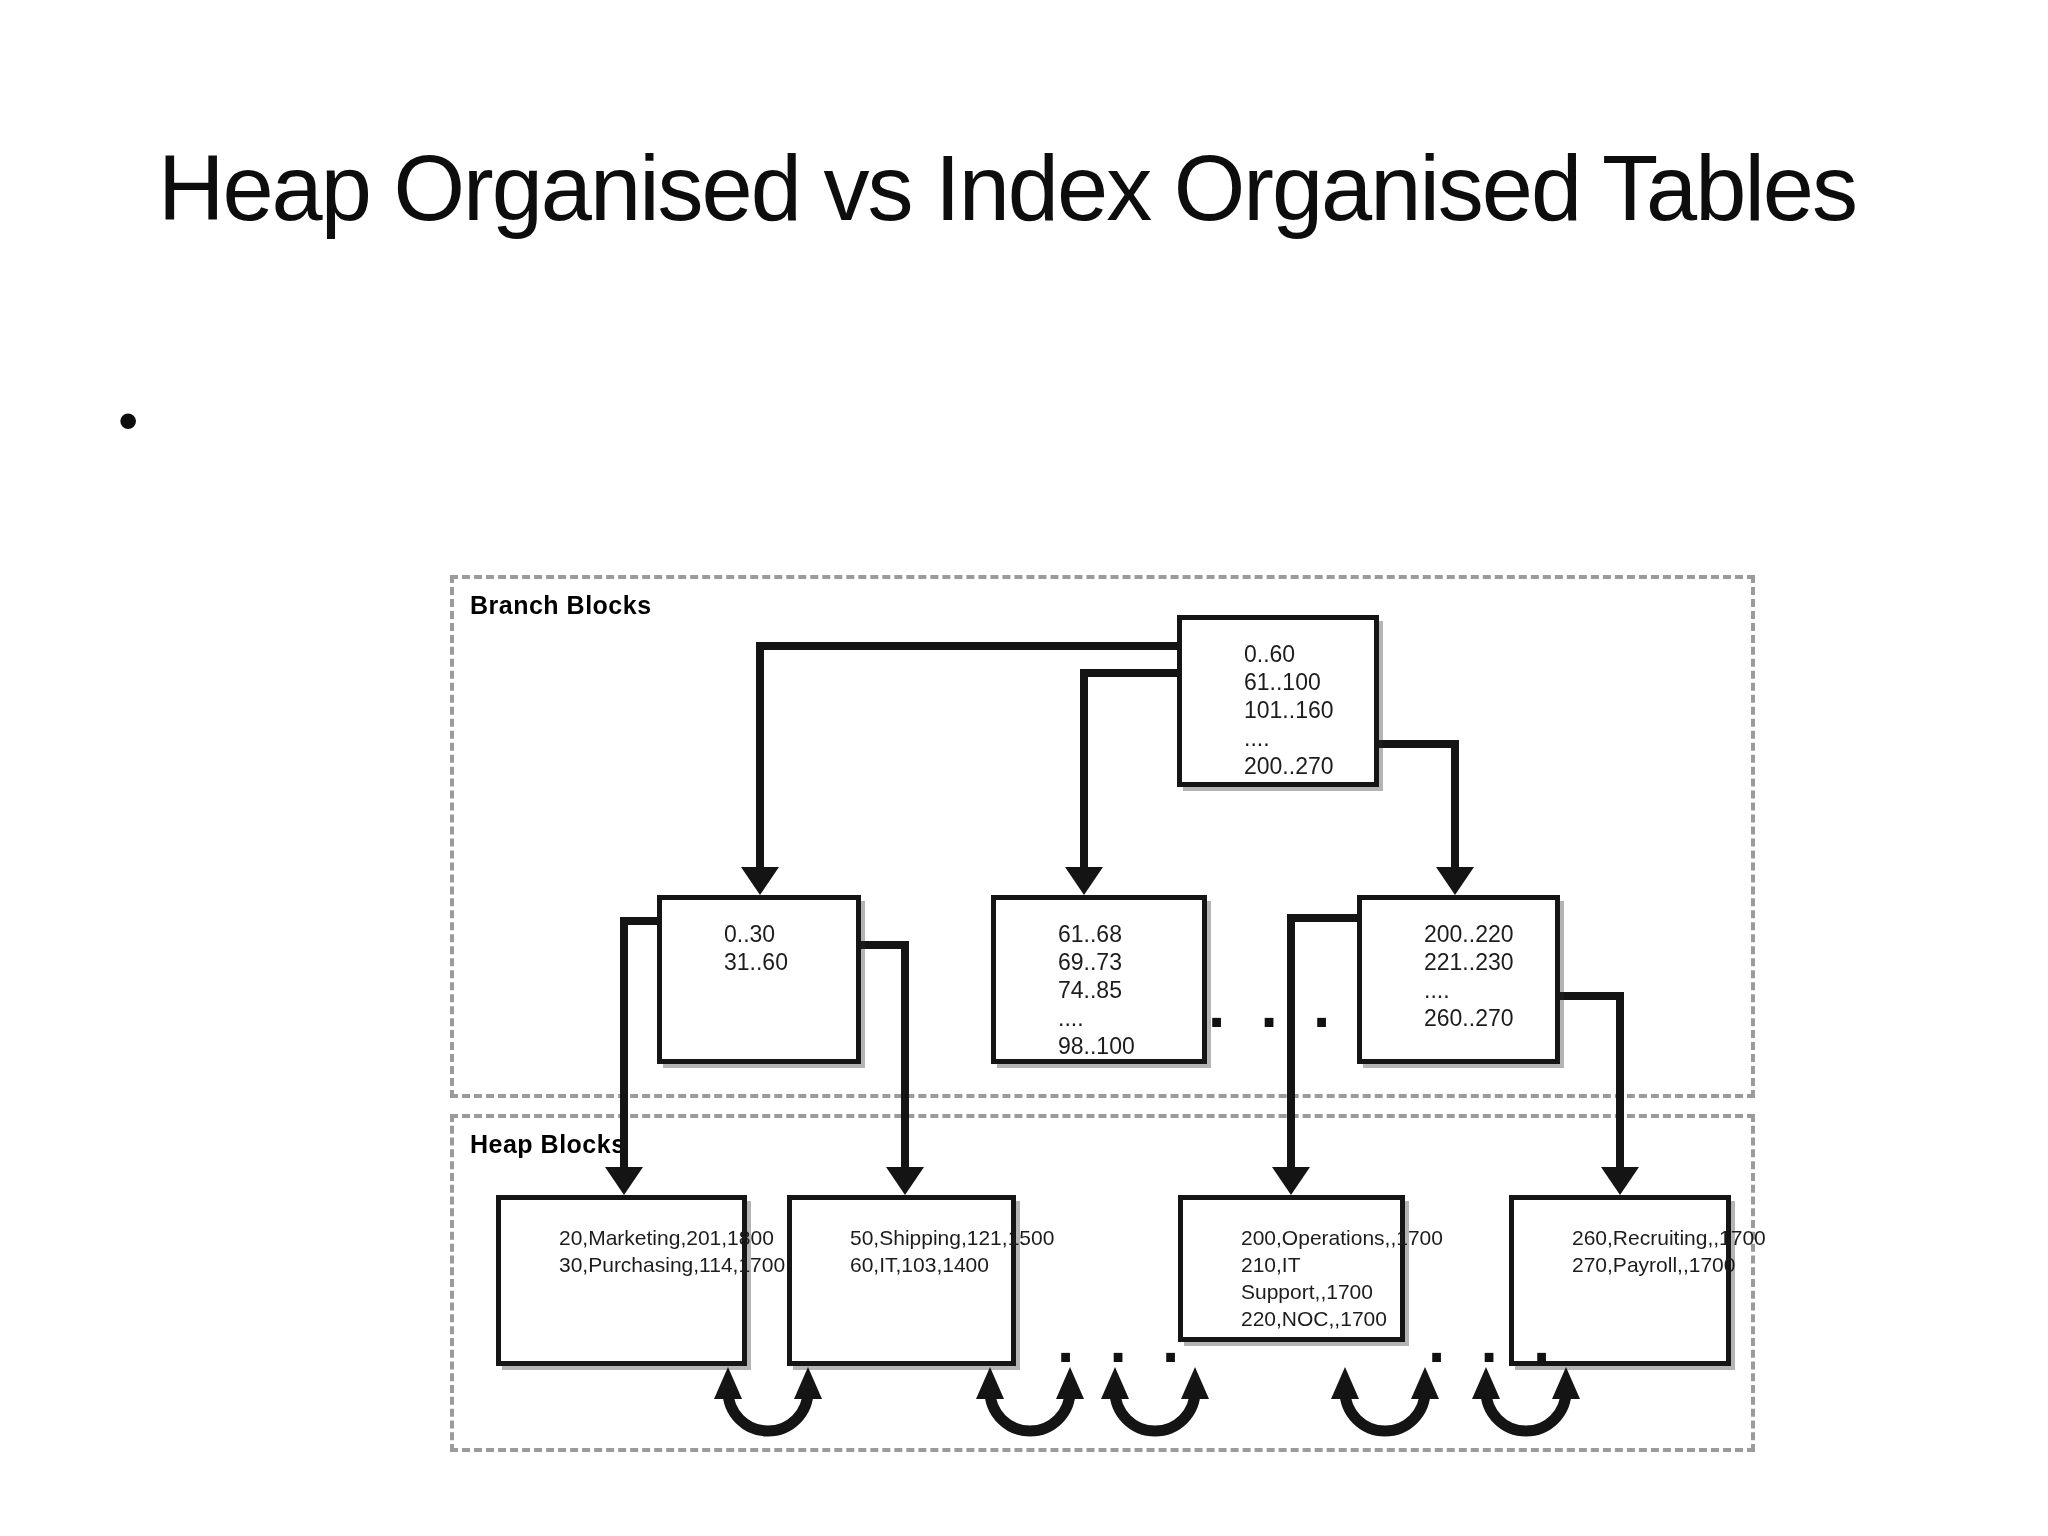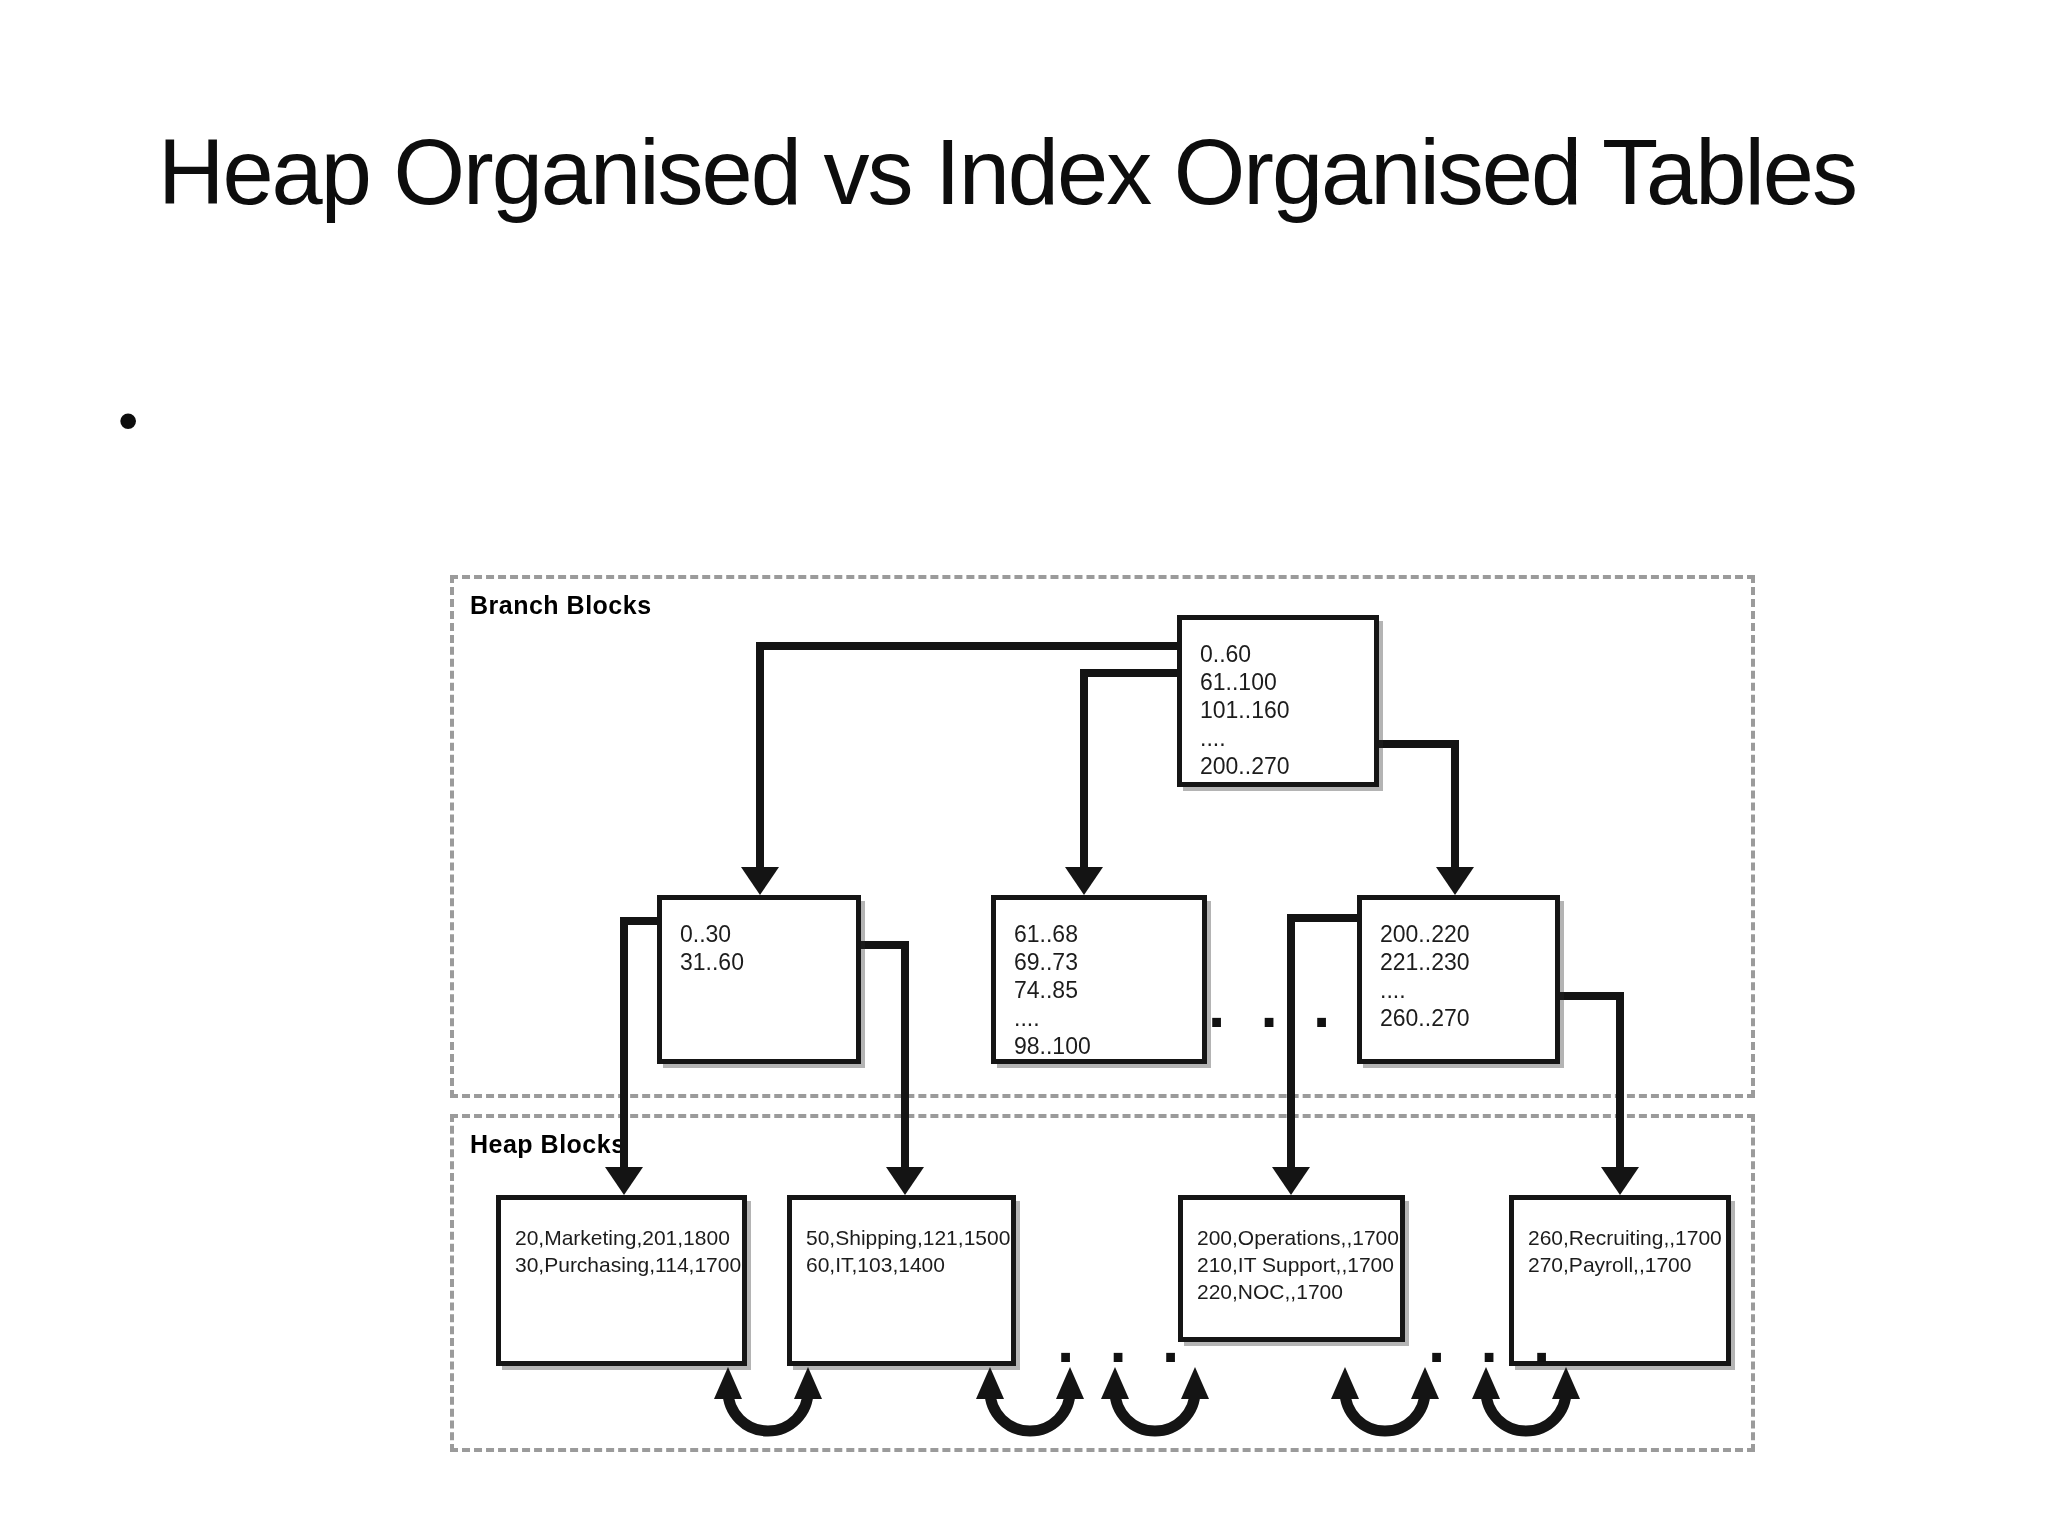--- a/index.html
+++ b/index.html
@@ -7,21 +7,21 @@
     position:relative;
     width:2048px;height:1536px;
     background:#ffffff;
     overflow:hidden;
     font-family:"Liberation Sans", sans-serif;
     color:#111;
   }
   
   .title{
     position:absolute;
-    top:120px;left:0;width:2014px;
+    top:136px;left:0;width:2014px;
     margin:0;
     text-align:center;
     font-size:92px;
     font-weight:400;
     letter-spacing:-2px;
     color:#0d0d0d;
     line-height:1.15;
   }
   .bullet-row{
     position:absolute;
@@ -54,20 +54,21 @@
     font-size:25px;
     color:#000000;
     letter-spacing:0.5px;
   }
   .node{
     position:absolute;
     background:#fff;
     border:5px solid #151515;
     box-sizing:border-box;
     box-shadow:5px 5px 0 -1px rgba(40,40,40,0.35);
+    padding-left:44px;
   }
   .node-text{
     white-space:pre-line;
     font-size:23px;
     line-height:28px;
     color:#1c1c1c;
     padding:20px 8px 0 18px;
   }
   .leaf .node-text{
     font-size:21px;

